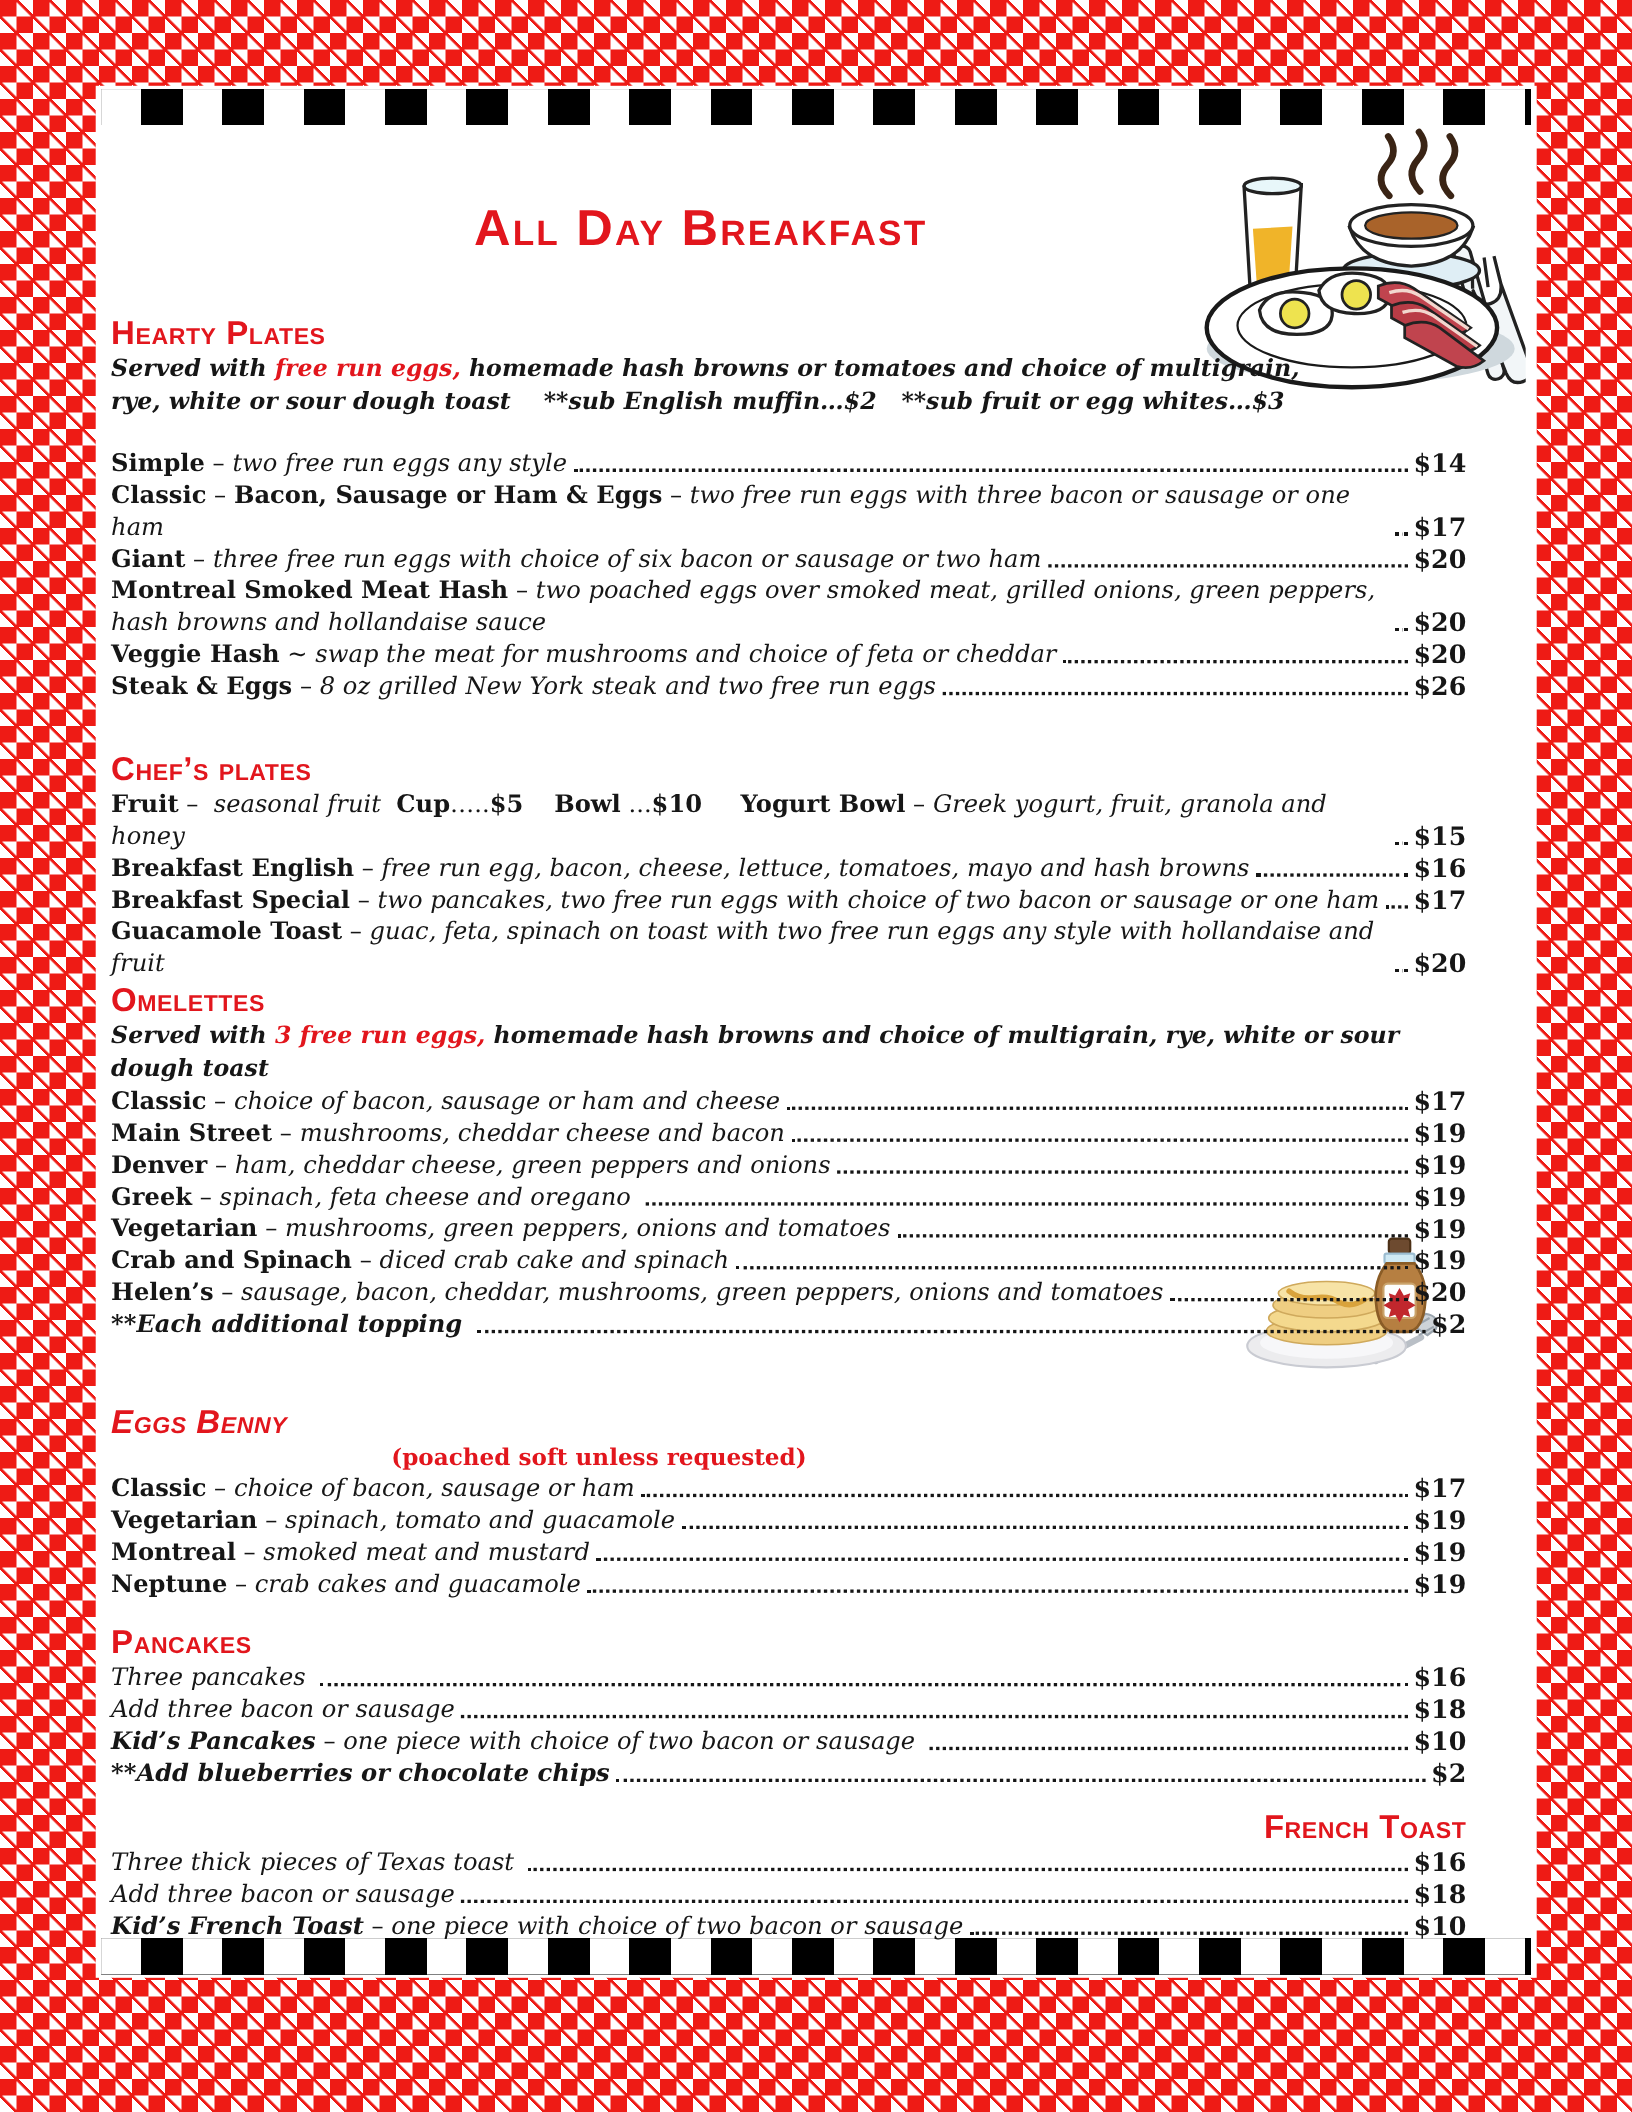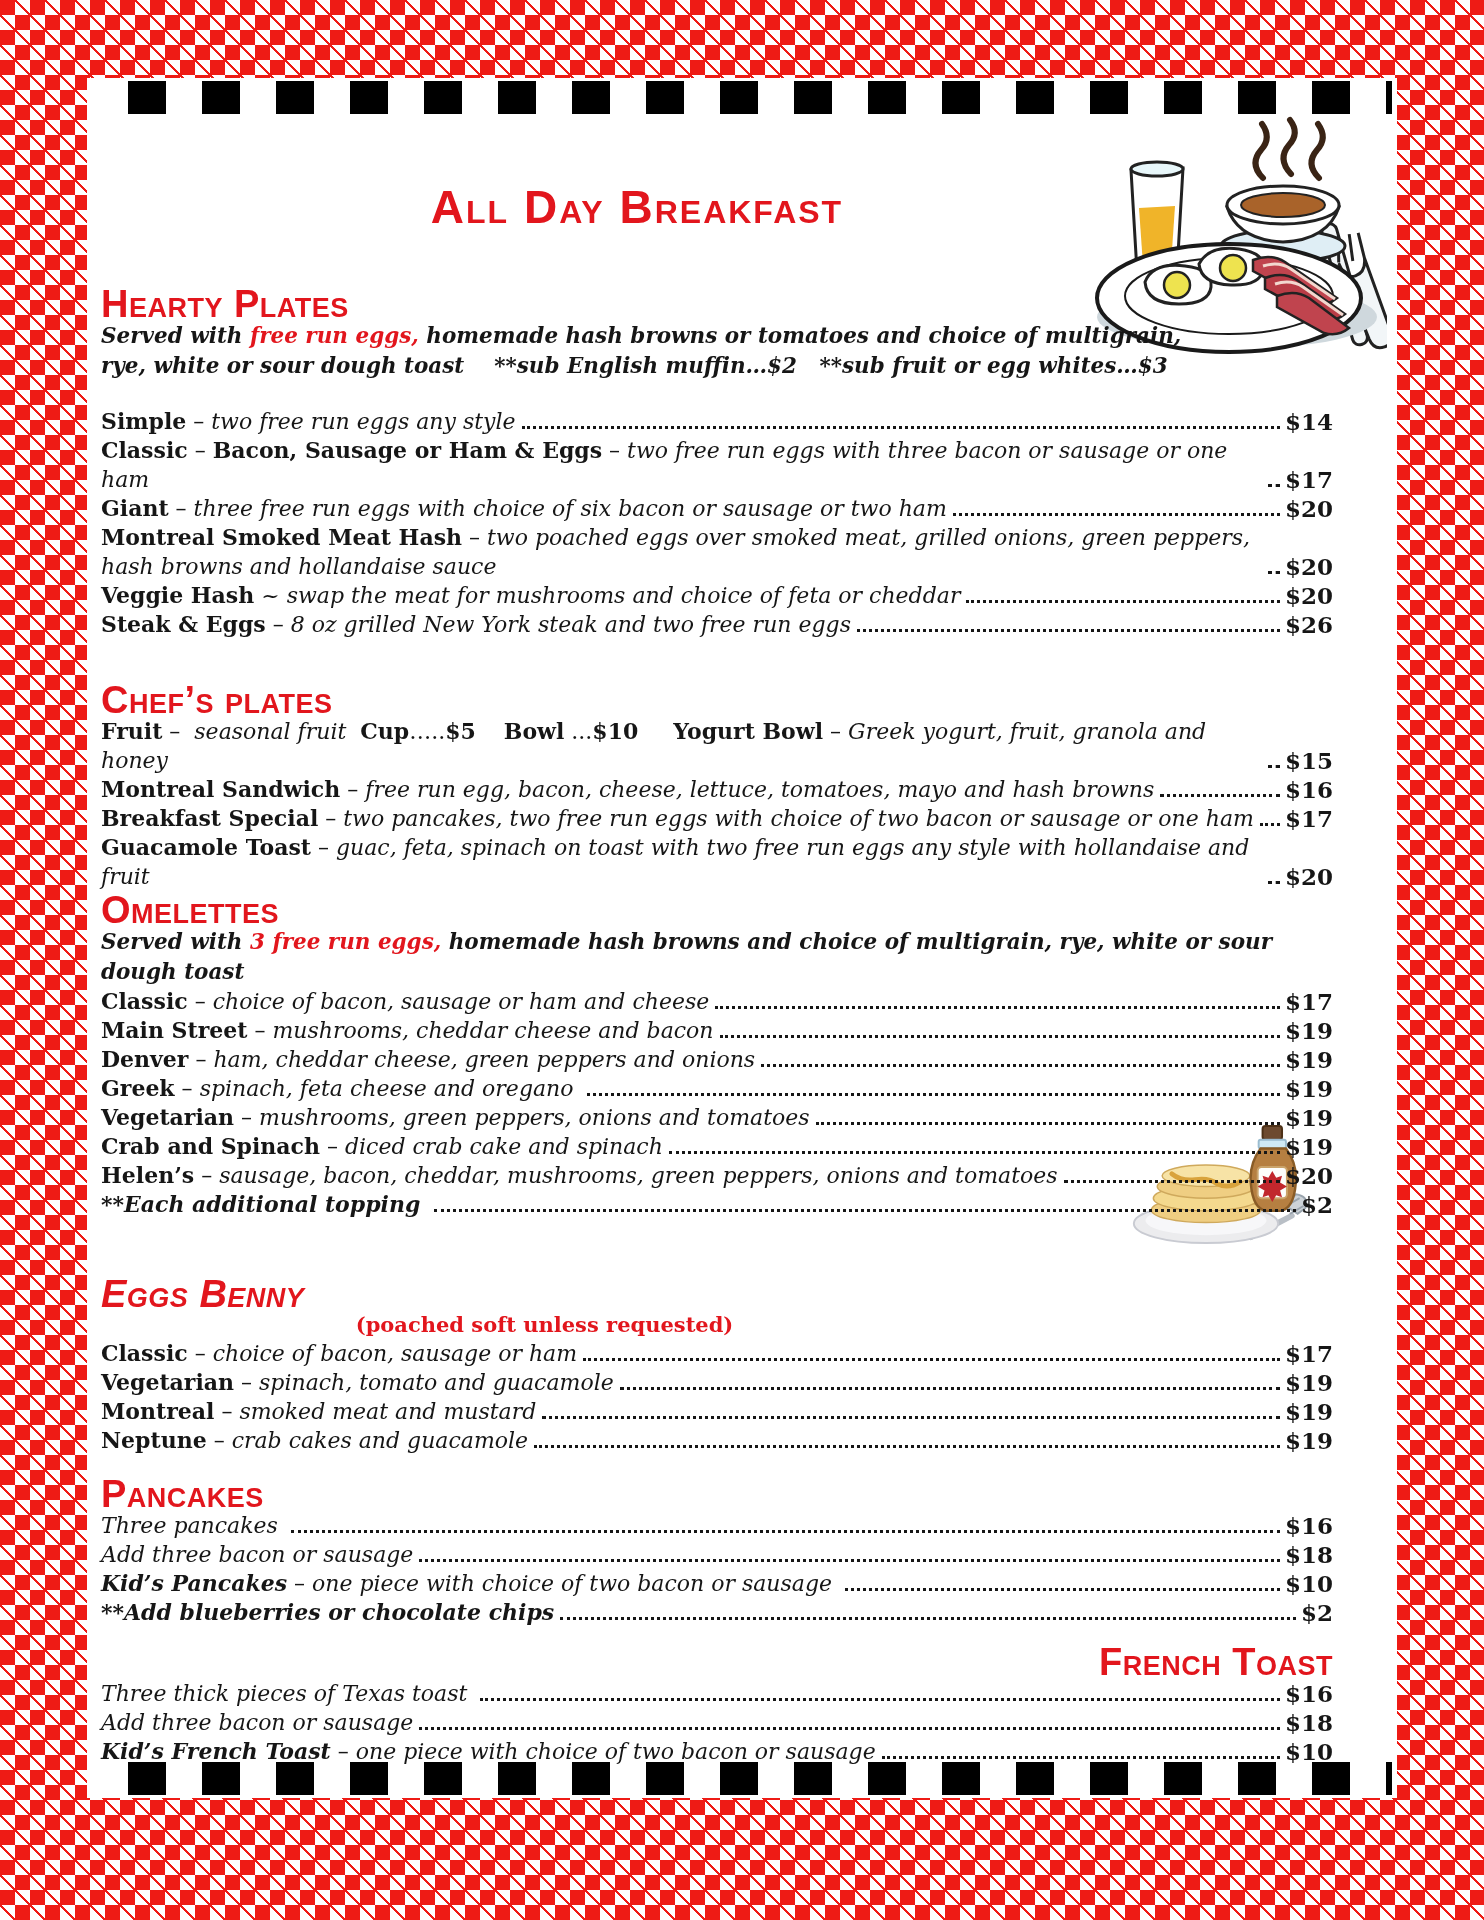--- a/index.html
+++ b/index.html
@@ -28,21 +28,21 @@
   .strip-bottom{bottom:0;}
   .content{position:absolute;left:0;right:0;top:39px;bottom:39px;padding:0 64px 0 14px;}
   .title{
     font-family:"Liberation Sans",sans-serif;font-variant:small-caps;
     font-weight:700;font-size:46px;letter-spacing:2px;color:var(--red);
     text-align:center;margin:64px 160px 0 0;line-height:52px;
   }
   :root{--red:#e2161d;}
   .sec-title{
     font-family:"Liberation Sans",sans-serif;font-variant:small-caps;
-    font-weight:700;font-size:38px;letter-spacing:0.5px;color:var(--red);
+    font-weight:700;font-size:30px;letter-spacing:0.5px;color:var(--red);
     margin:0;line-height:34px;
   }
   .sec-hearty-plates .sec-title{margin-top:54px;}
   .sec-chefs-plates .sec-title{margin-top:44px;}
   .sec-omelettes .sec-title{margin-top:2px;}
   .sec-eggs-benny .sec-title{margin-top:58px;font-style:italic;}
   .sec-pancakes .sec-title{margin-top:22px;}
   .sec-french-toast .sec-title{margin-top:18px;text-align:right;}
   .intro{
     margin:0;font-weight:700;font-style:italic;font-size:21.5px;line-height:30px;
@@ -177,21 +177,21 @@
             </div>
           </section>
           <section class="menu-section sec-chefs-plates">
             <h2 class="sec-title">Chef’s plates</h2>
             <div class="item">
               <span class="txt"><span class="nm">Fruit</span><span class="pl"> –  </span><span class="ds">seasonal fruit  </span><span class="nm">Cup</span><span class="pl">…..</span><span class="nm">$5</span><span class="pl">    </span><span class="nm">Bowl</span><span class="pl"> ...</span><span class="nm">$10</span><span class="pl">     </span><span class="nm">Yogurt Bowl</span><span class="pl"> – </span><span class="ds">Greek yogurt, fruit, granola and honey</span></span>
               <span class="lead"></span>
               <span class="pr">$15</span>
             </div>
             <div class="item">
-              <span class="txt"><span class="nm">Montreal Sandwich</span><span class="pl"> – </span><span class="ds">free run egg, bacon, cheese, lettuce, tomatoes, mayo and hash browns</span></span>
+              <span class="txt"><span class="nm">Breakfast English</span><span class="pl"> – </span><span class="ds">free run egg, bacon, cheese, lettuce, tomatoes, mayo and hash browns</span></span>
               <span class="lead"></span>
               <span class="pr">$16</span>
             </div>
             <div class="item">
               <span class="txt"><span class="nm">Breakfast Special</span><span class="pl"> – </span><span class="ds">two pancakes, two free run eggs with choice of two bacon or sausage or one ham</span></span>
               <span class="lead"></span>
               <span class="pr">$17</span>
             </div>
             <div class="item">
               <span class="txt"><span class="nm">Guacamole Toast</span><span class="pl"> – </span><span class="ds">guac, feta, spinach on toast with two free run eggs any style with hollandaise and fruit</span></span>

